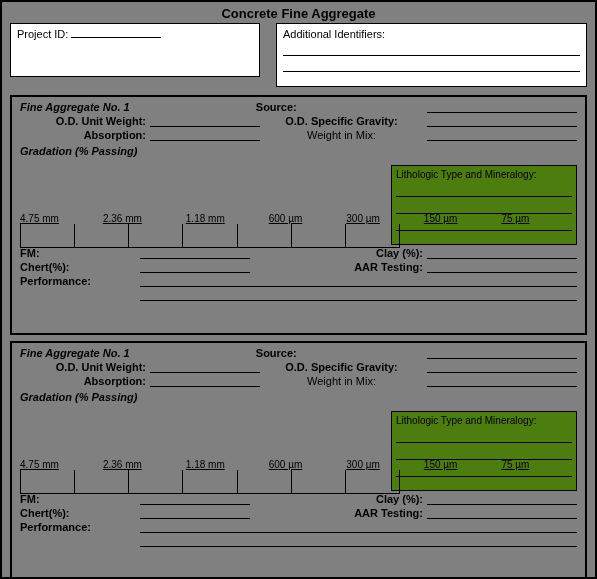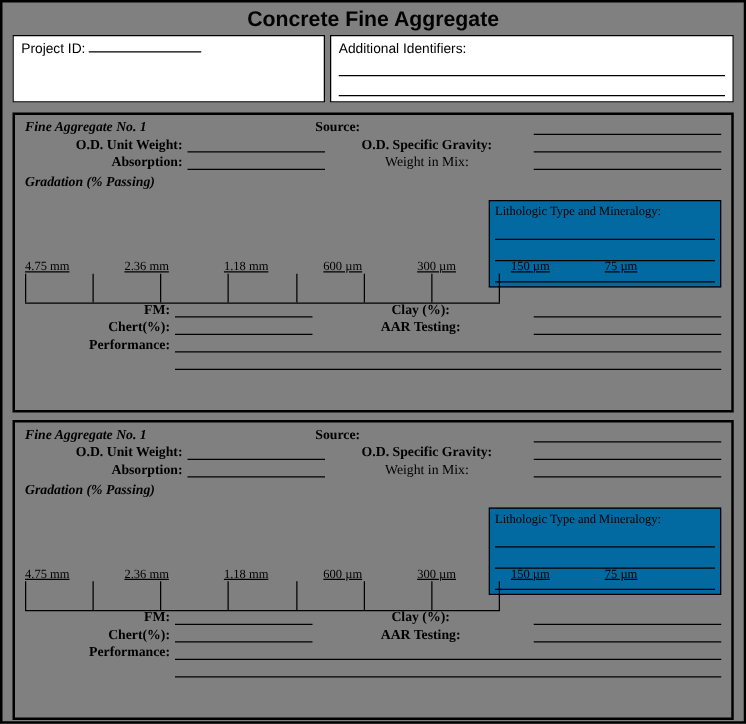--- a/index.html
+++ b/index.html
@@ -13,72 +13,71 @@
     width: 597px;
     height: 579px;
     background: #808080;
     border: 2px solid #000;
     position: relative;
     padding: 4px 8px 8px 8px;
   }
   .title {
     text-align: center;
     font-weight: bold;
-    font-size: 17px;
+    font-size: 13px;
     margin-bottom: 2px;
   }
   .header-row {
     display: flex;
-    gap: 4px;
+    gap: 16px;
     margin-bottom: 8px;
   }
   .box {
     background: #fff;
     border: 1px solid #000;
     padding: 4px 6px 6px 6px;
     font-size: 11px;
   }
   .box-left {
     width: 250px;
     height: 54px;
   }
   .box-right {
     flex: 1;
-    height: 54px;
+    height: 64px;
   }
   .blank {
     display: inline-block;
     border-bottom: 1px solid #000;
   }
   .blank-short { width: 40px; }
   .blank-full { display:block; border-bottom:1px solid #000; height:12px; margin-top:4px;}
   .box-left .line { margin-bottom: 6px; }
 
   .section {
     border: 2px solid #000;
     height: 240px;
     position: relative;
     margin-bottom: 6px;
     padding: 4px 8px 4px 8px;
-    font-family: Liberation Serif, serif;
   }
   .sec-row { display:flex; margin-bottom:2px; align-items:flex-end;}
   .lbl-left { width: 130px; text-align:right; font-weight:bold; padding-right:4px;}
   .ub { display:inline-block; border-bottom:1px solid #000; height:12px; }
   .sec-heading { font-style: italic; font-weight: bold; }
   .right-col-lbl { flex:1; text-align:center; font-weight:bold; padding-right:4px;}
   .right-col-ub { width:150px; border-bottom:1px solid #000; height:12px; }
 
   .litho-box {
     position:absolute;
     right:8px;
     top:68px;
     width:186px;
-    height:70px;
-    background:#0369a1;
+    height:80px;
+    background:#4d7c0f;
     border:1px solid #000;
     padding:3px 4px;
     font-size:10px;
   }
   .litho-box .blank-full { margin-top:5px; }
 
   .grad-table {
     position:absolute;
     left:8px;
     top:116px;
@@ -90,23 +89,23 @@
   .grad-cells div { flex:1; border-right:1px solid #000; }
   .grad-cells div:first-child { border-left:1px solid #000; }
 
   .bottom-fields {
     position:absolute;
     left:8px;
     right:8px;
     top:150px;
   }
   .brow { display:flex; margin-bottom:2px; align-items:flex-end;}
-  .blbl-l { width:120px; text-align:right; font-weight:bold; padding-right:4px;}
+  .blbl-l { width:120px; text-align:left; font-weight:bold; padding-right:4px;}
   .bub-l { display:inline-block; border-bottom:1px solid #000; height:12px; width:110px;}
-  .blbl-r { flex:1; text-align:center; font-weight:bold; padding-right:4px;}
+  .blbl-r { flex:1; text-align:right; font-weight:bold; padding-right:4px;}
   .bub-r { display:inline-block; border-bottom:1px solid #000; height:12px; width:150px;}
   .perf-line2 { margin-left:120px; border-bottom:1px solid #000; height:12px;}
 </style>
 </head>
 <body>
 
 <div class="page">
   <div class="title">Concrete Fine Aggregate</div>
 
   <div class="header-row">

